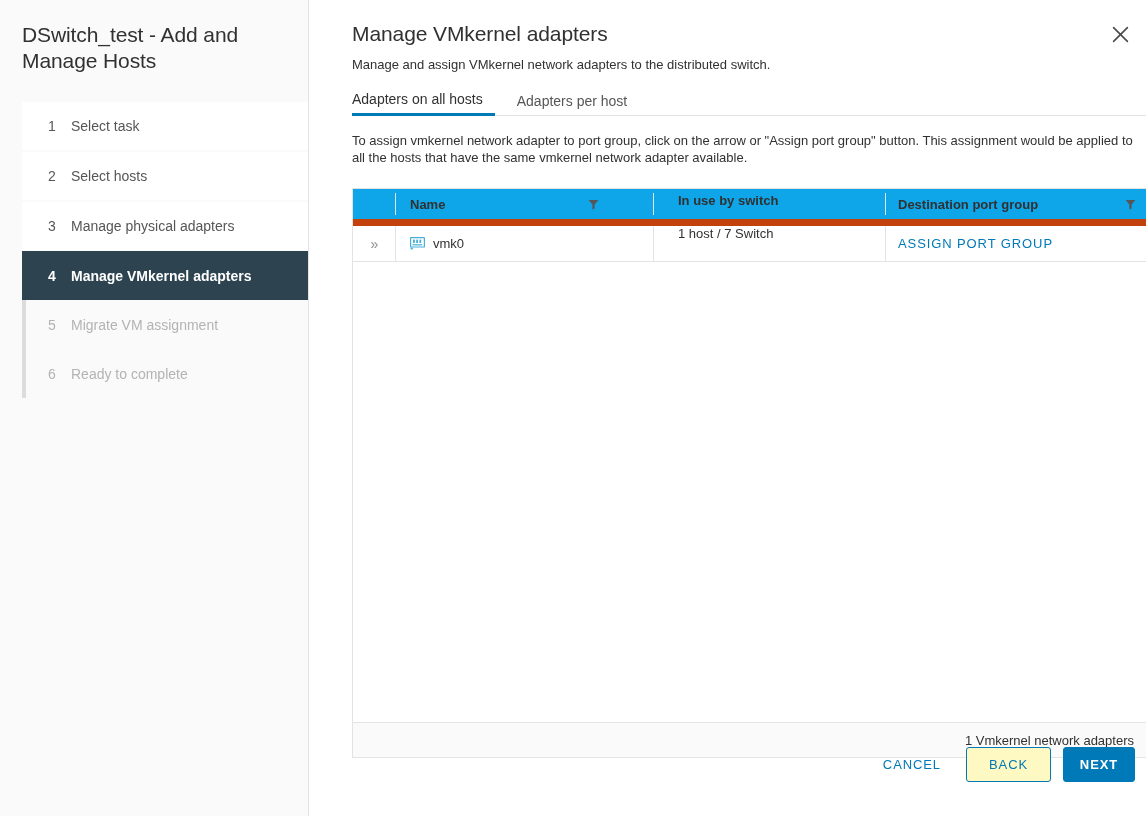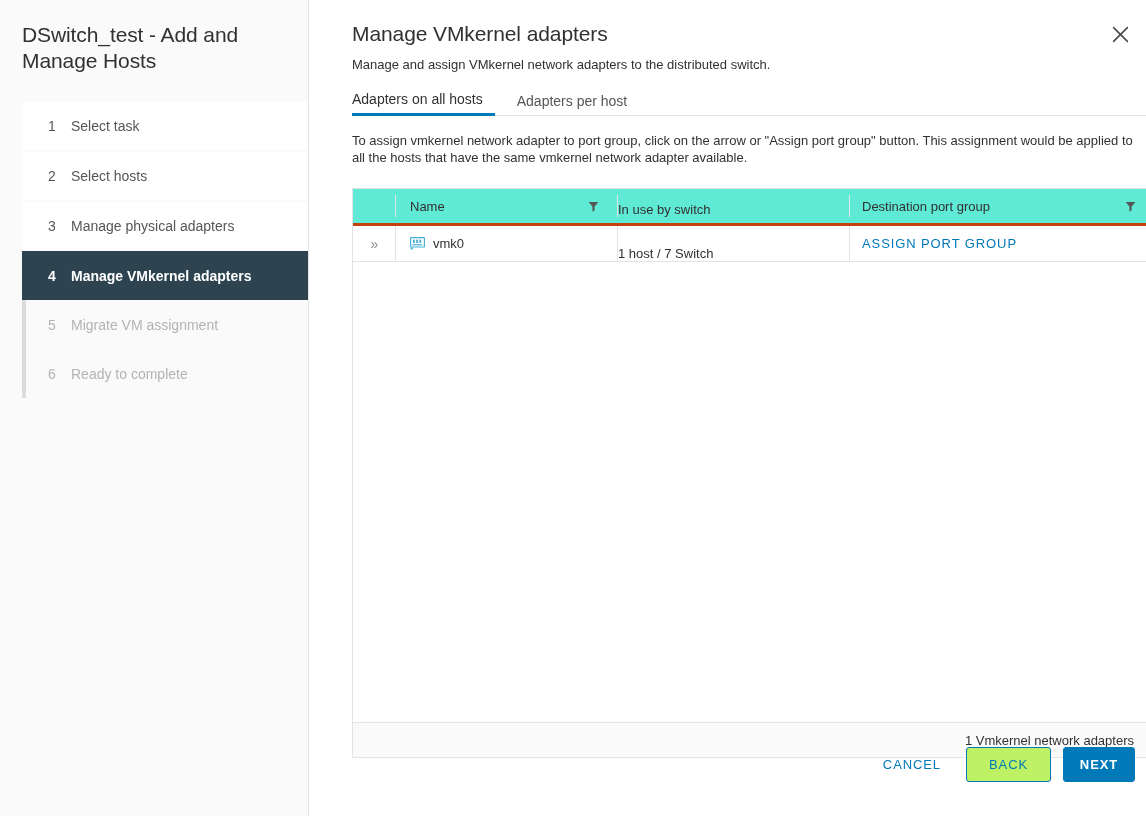--- a/index.html
+++ b/index.html
@@ -186,24 +186,24 @@
     height: 570px;
     display: flex;
     flex-direction: column;
     background: #ffffff;
   }
 
   .thead {
     display: flex;
     height: 37px;
     align-items: center;
-    border-bottom: 3px solid #c2410c;
-    background: #5eead4;
-    font-size: 13px;
-    font-weight: 400;
+    border-bottom: 7px solid #c2410c;
+    background: #0ea5e9;
+    font-size: 13px;
+    font-weight: 700;
     color: #313131;
   }
 
   .tbody { flex: 1; overflow: hidden; }
 
   .trow {
     display: flex;
     height: 36px;
     align-items: center;
     border-bottom: 1px solid #e3e3e3;
@@ -217,22 +217,23 @@
     border-left: 1px solid #e3e3e3;
     height: 100%;
     display: flex; align-items: center;
     padding-left: 14px;
     position: relative;
   }
   .col-inuse {
     width: 232px; min-width: 232px;
     border-left: 1px solid #e3e3e3;
     height: 100%;
-    display: flex; align-items: flex-end;
-    padding-left: 0;
+    display: flex; align-items: flex-start;
+    padding-left: 24px;
+    margin-left: 36px;
   }
   .col-dest {
     flex: 1;
     border-left: 1px solid #e3e3e3;
     height: 100%;
     display: flex; align-items: center;
     padding-left: 12px;
     position: relative;
   }
 
@@ -305,21 +306,21 @@
     justify-content: center;
   }
   .btn-flat {
     background: transparent;
     border: 1px solid transparent;
     color: #0079b8;
     padding: 0 14px;
     margin-right: 10px;
   }
   .btn-outline {
-    background: #bef264;
+    background: #fef9c3;
     border: 1px solid #0079b8;
     color: #0079b8;
     padding: 0 22px;
     margin-right: 12px;
     min-width: 72px;
   }
   .btn-solid {
     background: #0079b8;
     border: 1px solid #0079b8;
     color: #ffffff;

